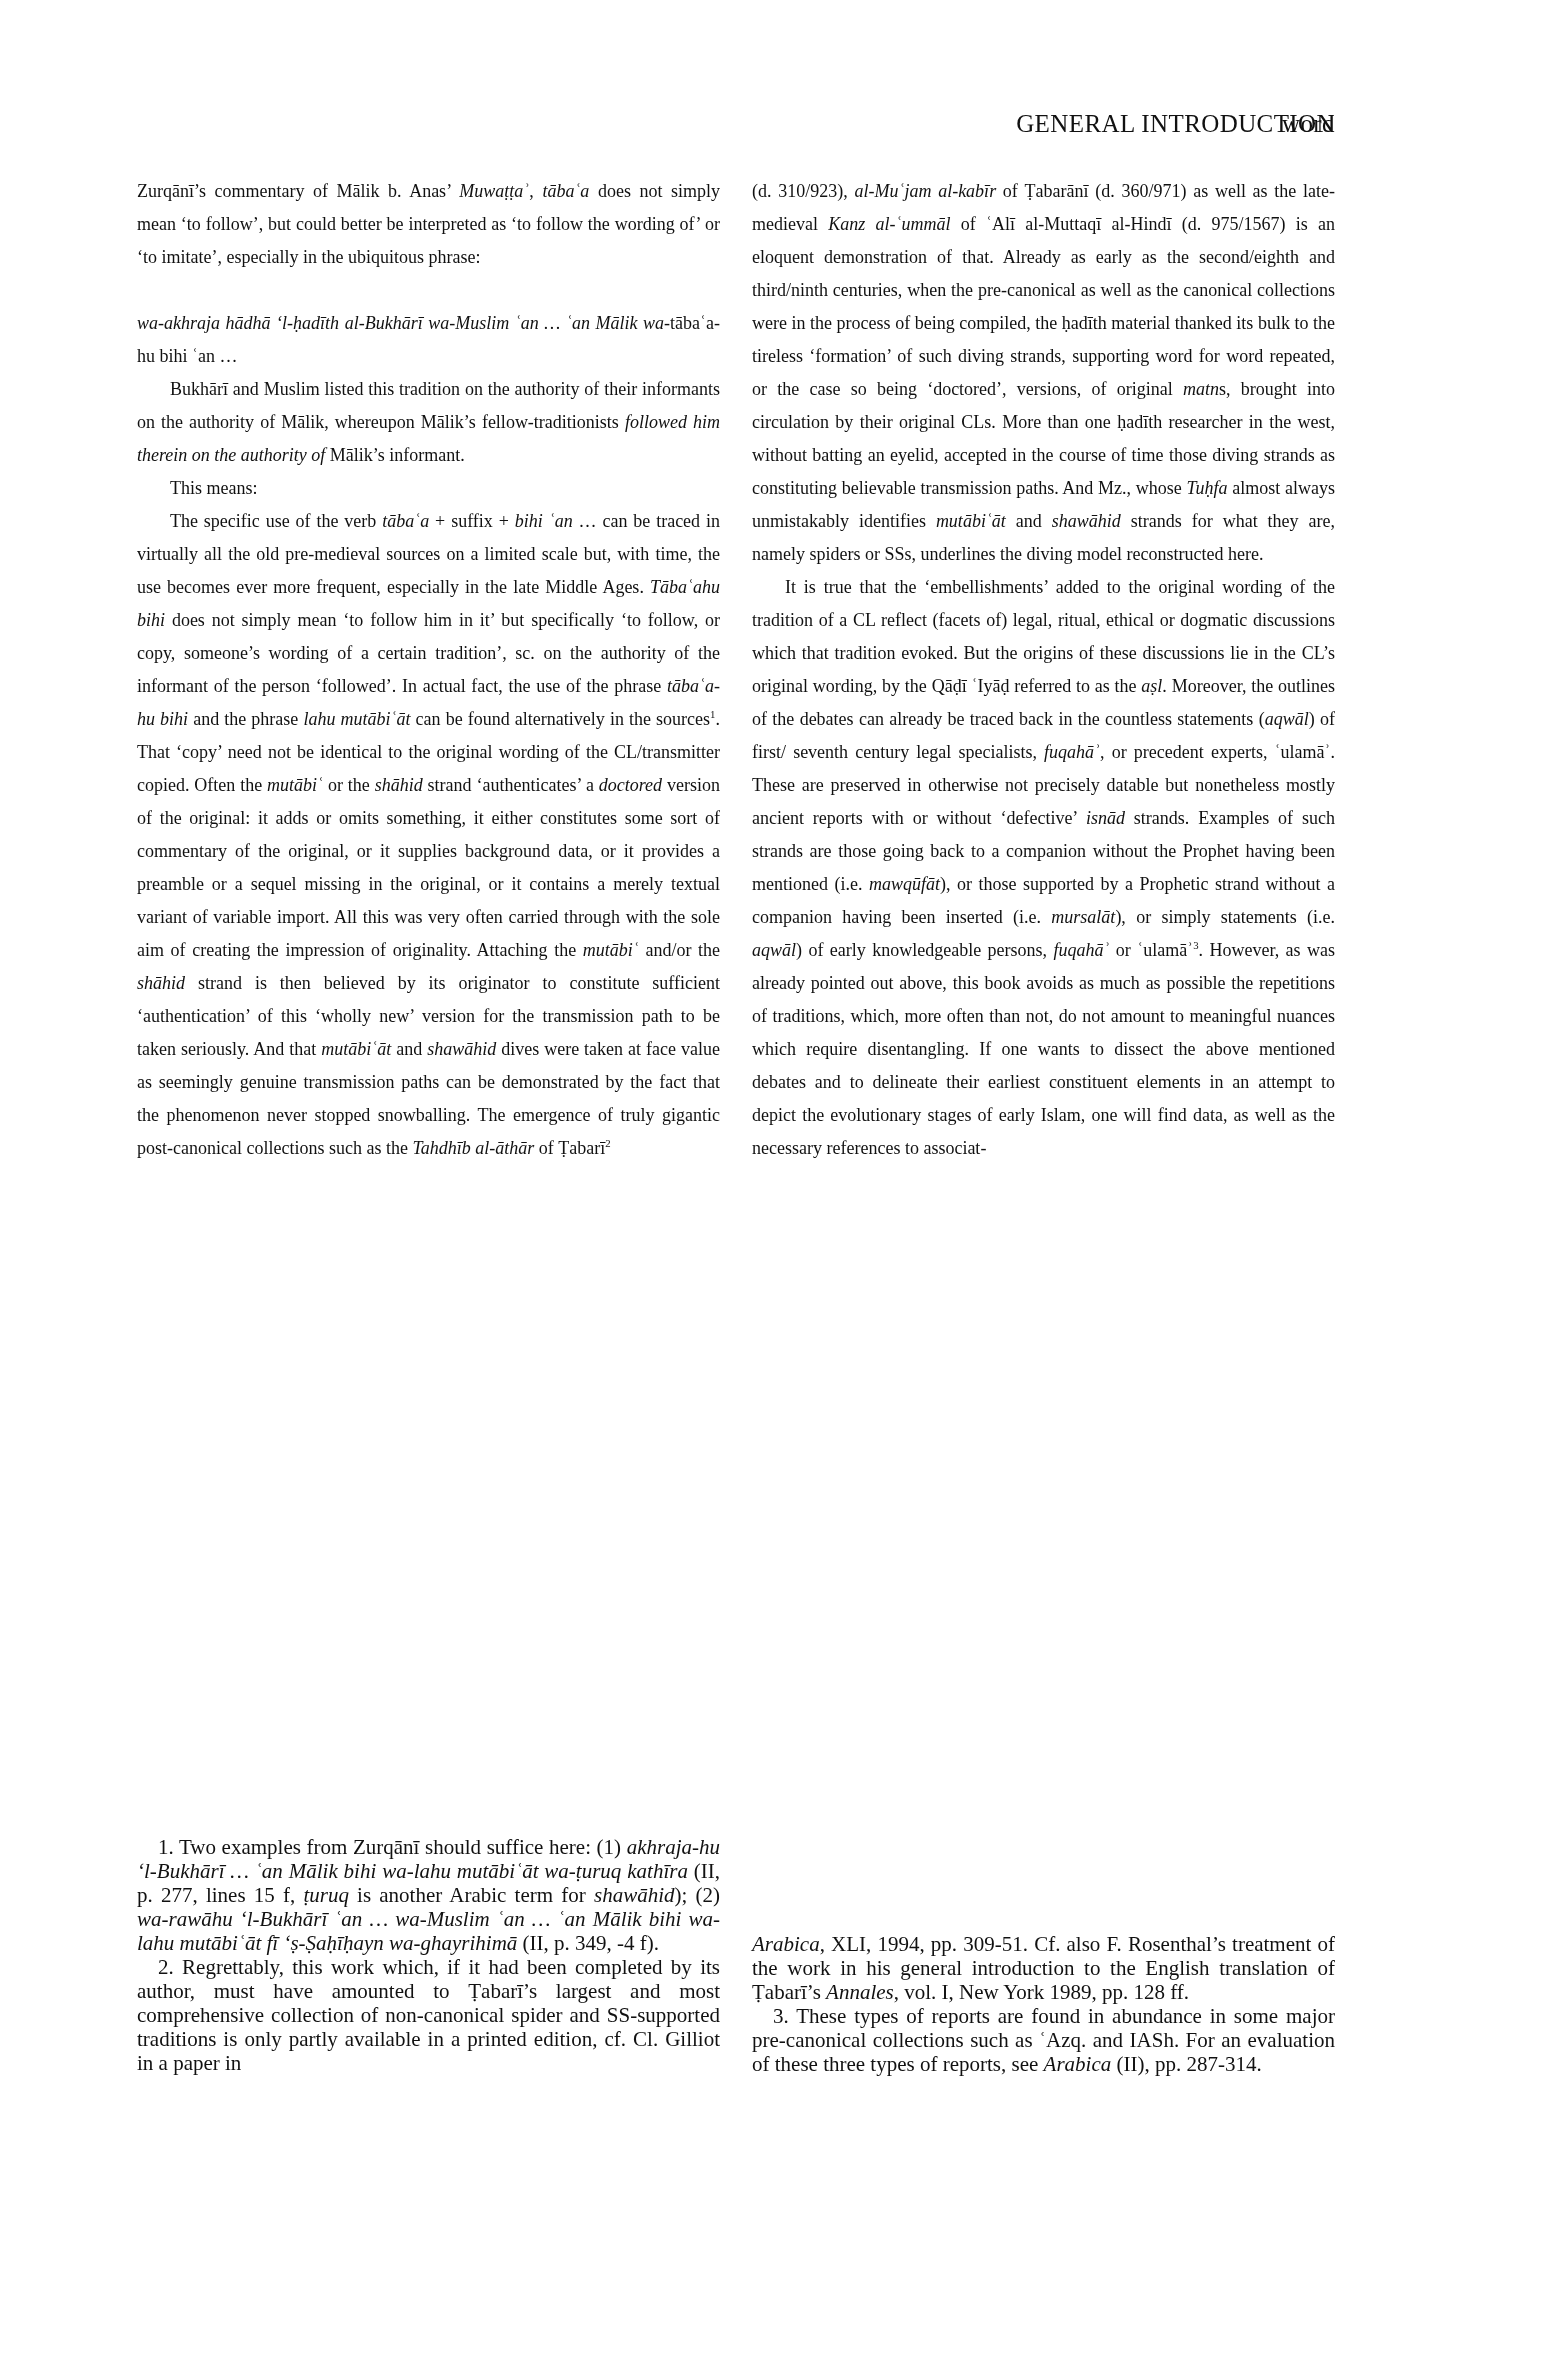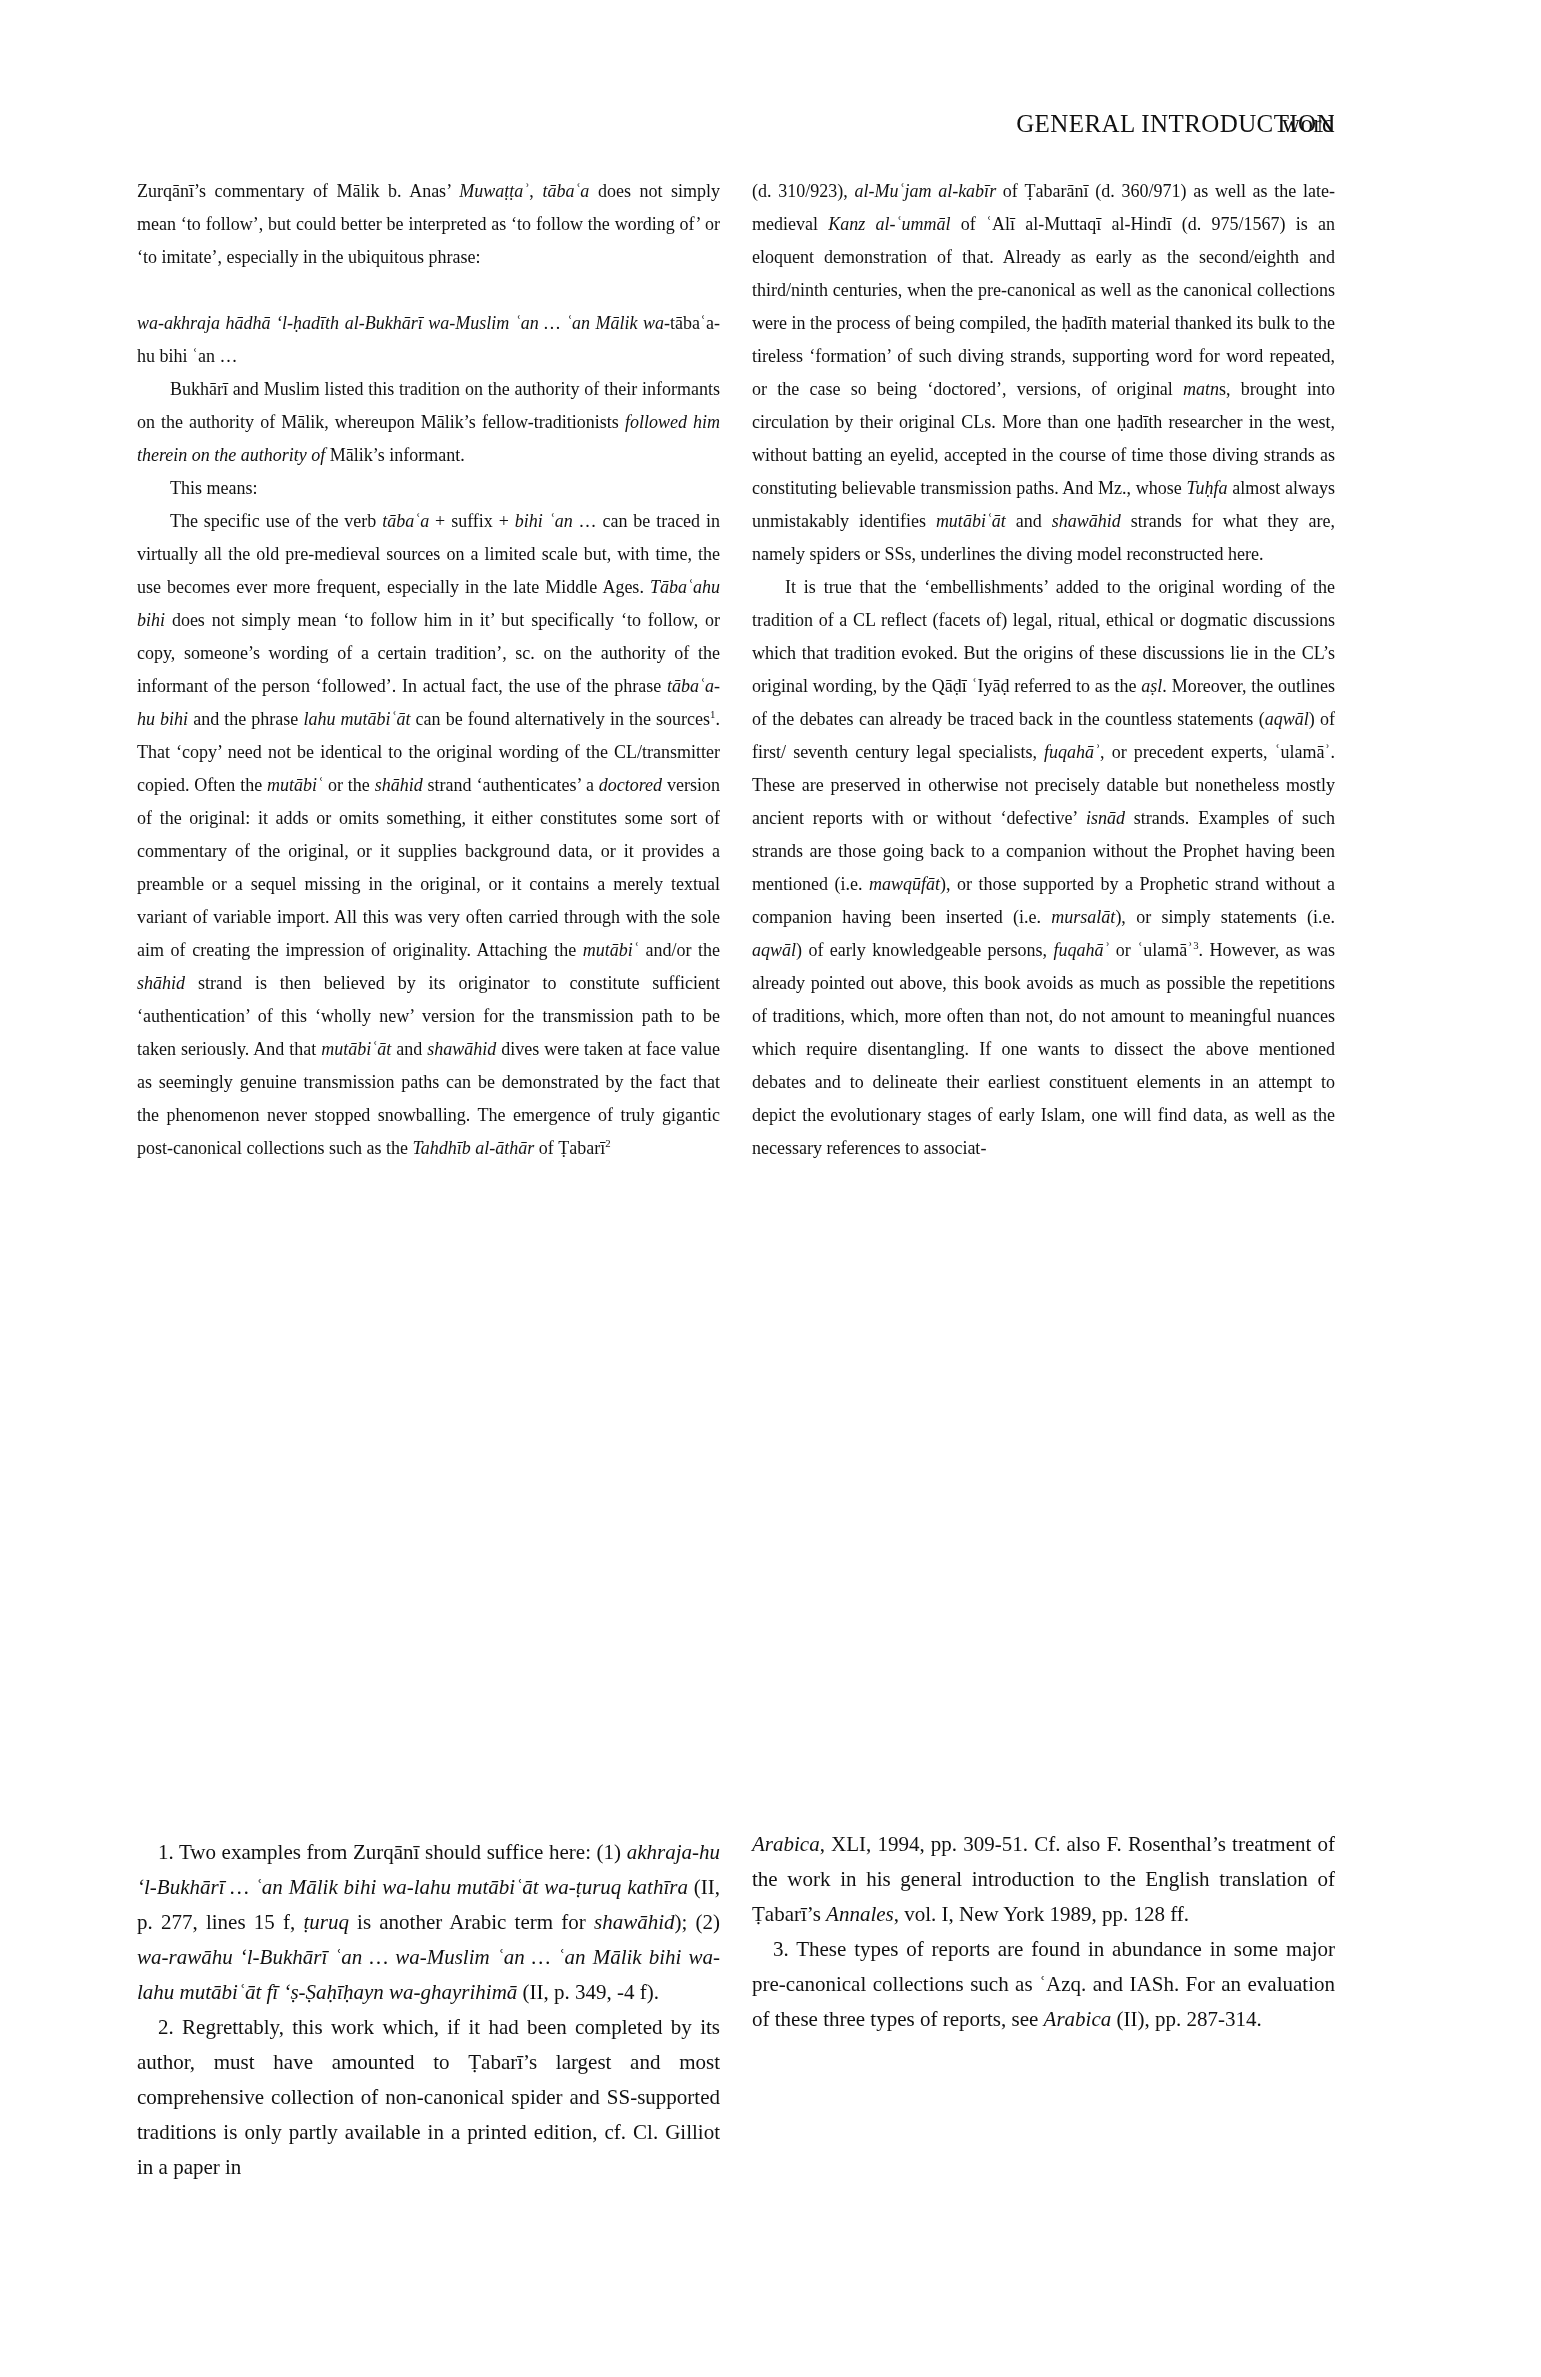--- a/index.html
+++ b/index.html
@@ -18,24 +18,24 @@
     font-size: 18px; line-height: 33px; text-align: justify;
     hyphens: manual;
   }
   .col.left { left: 137px; }
   .col.right { left: 752px; }
   .col p { margin: 0; text-indent: 0; }
   .col p.ind { text-indent: 33px; }
   .col p.block { margin-top: 33px; text-indent: 0; }
   .fn {
     position: absolute; width: 583px;
-    font-size: 21px; line-height: 35px; text-align: justify;
+    font-size: 21px; line-height: 24px; text-align: justify;
   }
   .fn.left { left: 137px; top: 1835px; }
-  .fn.right { left: 752px; top: 1827px; }
+  .fn.right { left: 752px; top: 1932px; }
   .fn p { margin: 0; }
   .fn p.ind { text-indent: 21px; }
   i { font-style: italic; }
   sup { font-size: 60%; line-height: 0; vertical-align: super; }
 </style>
 </head>
 <body>
 
 <div class="running-head">
   <span class="title">GENERAL INTRODUCTION</span>

